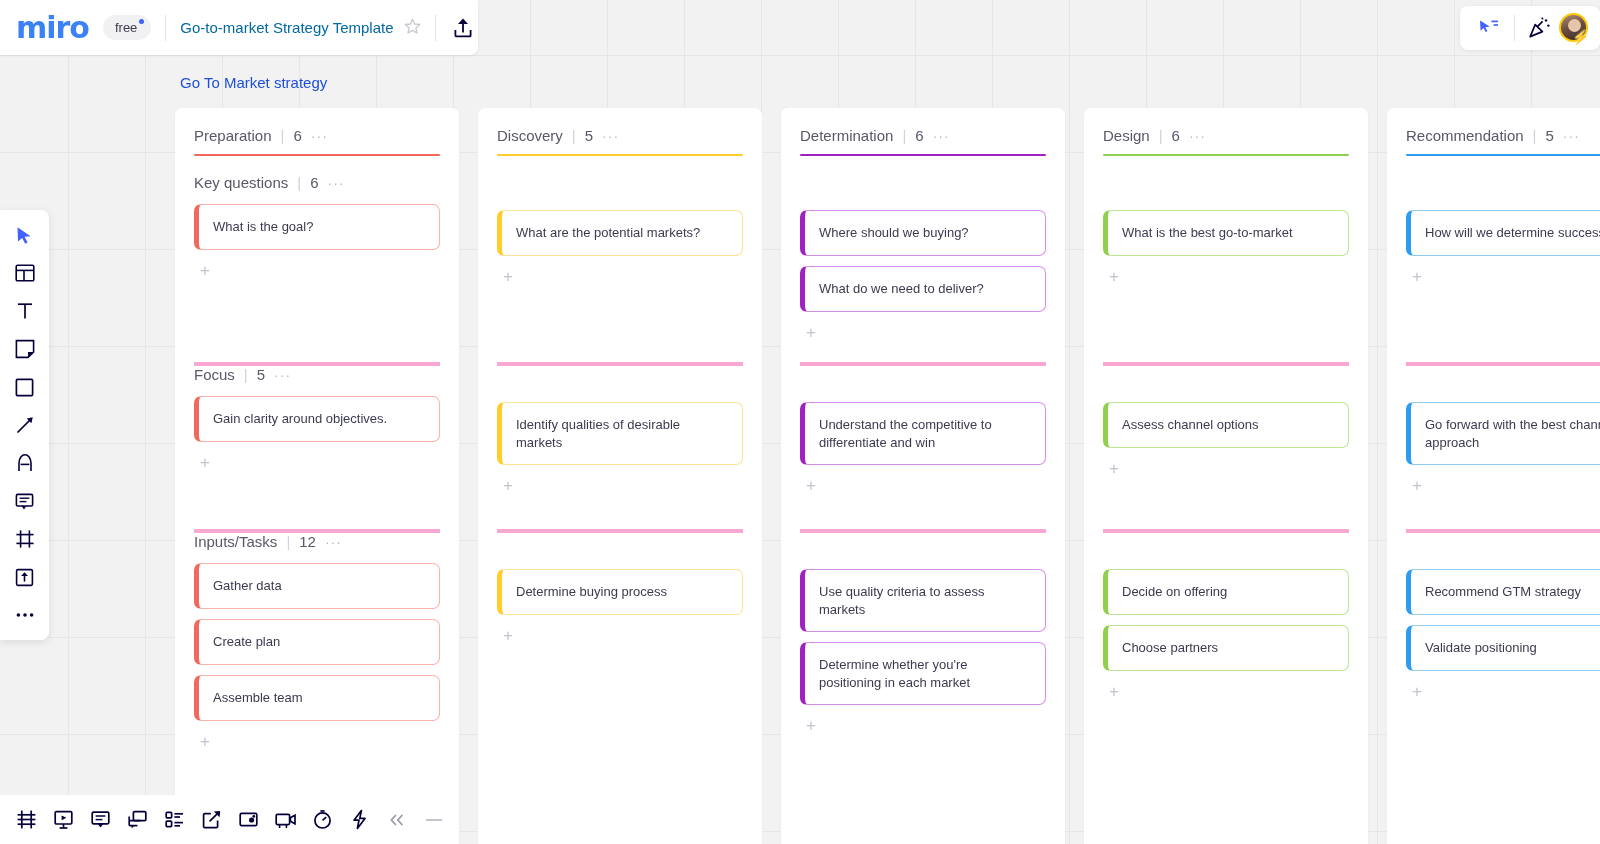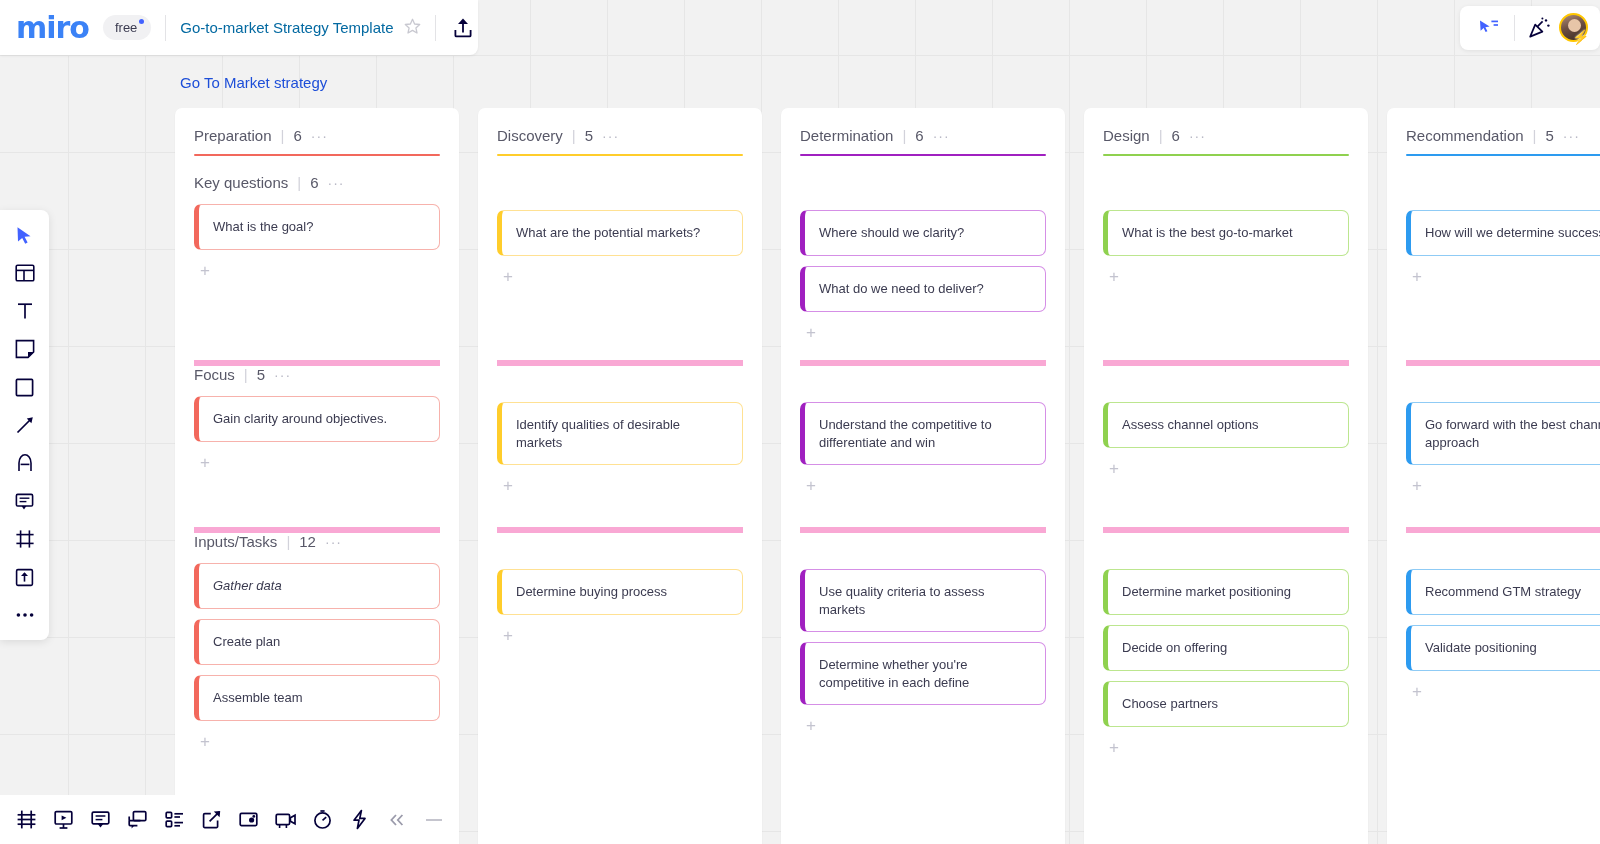--- a/index.html
+++ b/index.html
@@ -231,21 +231,21 @@
     align-items: center;
     gap: 9px;
     font-size: 15px;
     color: #585868;
     margin-bottom: 13px;
   }
   .group-head .sep { color: #d2d2da; }
   .group-head .dots { color: #b9b9c6; letter-spacing: 1px; font-size: 14px; }
 
   .group {
-    border-bottom: 6px solid #f9a8d4;
+    border-bottom: 4px solid #f9a8d4;
   }
   .group.last { border-bottom: none; }
 
   .card {
     background: #fff;
     border: 1px solid #ddd;
     border-left-width: 5px;
     border-radius: 7px;
     font-size: 13px;
     color: #3b3b50;
@@ -300,21 +300,21 @@
         <div class="card" style="border-color: rgb(247, 178, 172) rgb(247, 178, 172) rgb(247, 178, 172) rgb(242, 104, 92);">Gain clarity around objectives.</div>
         <div class="plus">+</div>
       </div>
       <div class="group last" style="height: 240px;">
         <div class="group-head">
           <span>Inputs/Tasks</span>
           <span class="sep">|</span>
           <span>12</span>
           <span class="dots">···</span>
         </div>
-        <div class="card" style="border-color: rgb(247, 178, 172) rgb(247, 178, 172) rgb(247, 178, 172) rgb(242, 104, 92); font-style: italic;">Gather data</div>
+        <div class="card" style="border-color: rgb(247, 178, 172) rgb(247, 178, 172) rgb(247, 178, 172) rgb(242, 104, 92);">Gather data</div>
         <div class="card" style="border-color: rgb(247, 178, 172) rgb(247, 178, 172) rgb(247, 178, 172) rgb(242, 104, 92);">Create plan</div>
         <div class="card" style="border-color: rgb(247, 178, 172) rgb(247, 178, 172) rgb(247, 178, 172) rgb(242, 104, 92);">Assemble team</div>
         <div class="plus">+</div>
       </div>
     </div>
     <div class="column">
       <div class="col-head">
         <span>Discovery</span>
         <span class="sep">|</span>
         <span class="cnt">5</span>
@@ -340,33 +340,33 @@
     <div class="column">
       <div class="col-head">
         <span>Determination</span>
         <span class="sep">|</span>
         <span class="cnt">6</span>
         <span class="dots">···</span>
       </div>
       <div class="col-rule" style="background: rgb(160, 32, 192);"></div>
       <div class="group" style="height: 192px;">
         <div style="height: 36px;"></div>
-        <div class="card" style="border-color: rgb(213, 143, 230) rgb(213, 143, 230) rgb(213, 143, 230) rgb(160, 32, 192);">Where should we clarity?</div>
+        <div class="card" style="border-color: rgb(213, 143, 230) rgb(213, 143, 230) rgb(213, 143, 230) rgb(160, 32, 192);">Where should we buying?</div>
         <div class="card" style="border-color: rgb(213, 143, 230) rgb(213, 143, 230) rgb(213, 143, 230) rgb(160, 32, 192);">What do we need to deliver?</div>
         <div class="plus">+</div>
       </div>
       <div class="group" style="height: 167px;">
         <div style="height: 36px;"></div>
         <div class="card" style="border-color: rgb(213, 143, 230) rgb(213, 143, 230) rgb(213, 143, 230) rgb(160, 32, 192);">Understand the competitive to differentiate and win</div>
         <div class="plus">+</div>
       </div>
       <div class="group last" style="height: 240px;">
         <div style="height: 36px;"></div>
         <div class="card" style="border-color: rgb(213, 143, 230) rgb(213, 143, 230) rgb(213, 143, 230) rgb(160, 32, 192);">Use quality criteria to assess markets</div>
-        <div class="card" style="border-color: rgb(213, 143, 230) rgb(213, 143, 230) rgb(213, 143, 230) rgb(160, 32, 192);">Determine whether you're competitive in each define</div>
+        <div class="card" style="border-color: rgb(213, 143, 230) rgb(213, 143, 230) rgb(213, 143, 230) rgb(160, 32, 192);">Determine whether you're positioning in each market</div>
         <div class="plus">+</div>
       </div>
     </div>
     <div class="column">
       <div class="col-head">
         <span>Design</span>
         <span class="sep">|</span>
         <span class="cnt">6</span>
         <span class="dots">···</span>
       </div>
@@ -376,21 +376,20 @@
         <div class="card" style="border-color: rgb(188, 230, 143) rgb(188, 230, 143) rgb(188, 230, 143) rgb(143, 209, 79);">What is the best go-to-market</div>
         <div class="plus">+</div>
       </div>
       <div class="group" style="height: 167px;">
         <div style="height: 36px;"></div>
         <div class="card" style="border-color: rgb(188, 230, 143) rgb(188, 230, 143) rgb(188, 230, 143) rgb(143, 209, 79);">Assess channel options</div>
         <div class="plus">+</div>
       </div>
       <div class="group last" style="height: 240px;">
         <div style="height: 36px;"></div>
-        <div class="card" style="border-color: rgb(188, 230, 143) rgb(188, 230, 143) rgb(188, 230, 143) rgb(143, 209, 79);">Determine market positioning</div>
         <div class="card" style="border-color: rgb(188, 230, 143) rgb(188, 230, 143) rgb(188, 230, 143) rgb(143, 209, 79);">Decide on offering</div>
         <div class="card" style="border-color: rgb(188, 230, 143) rgb(188, 230, 143) rgb(188, 230, 143) rgb(143, 209, 79);">Choose partners</div>
         <div class="plus">+</div>
       </div>
     </div>
     <div class="column">
       <div class="col-head">
         <span>Recommendation</span>
         <span class="sep">|</span>
         <span class="cnt">5</span>

